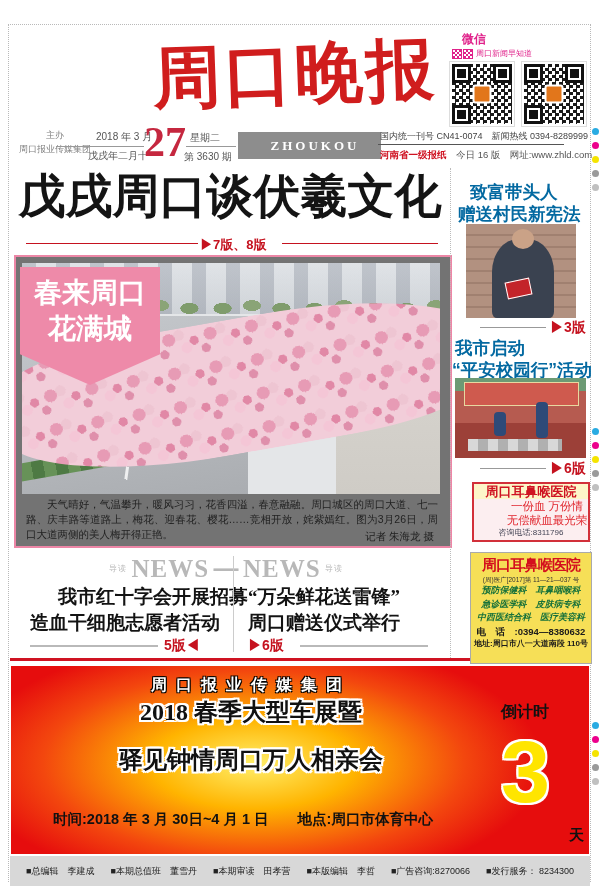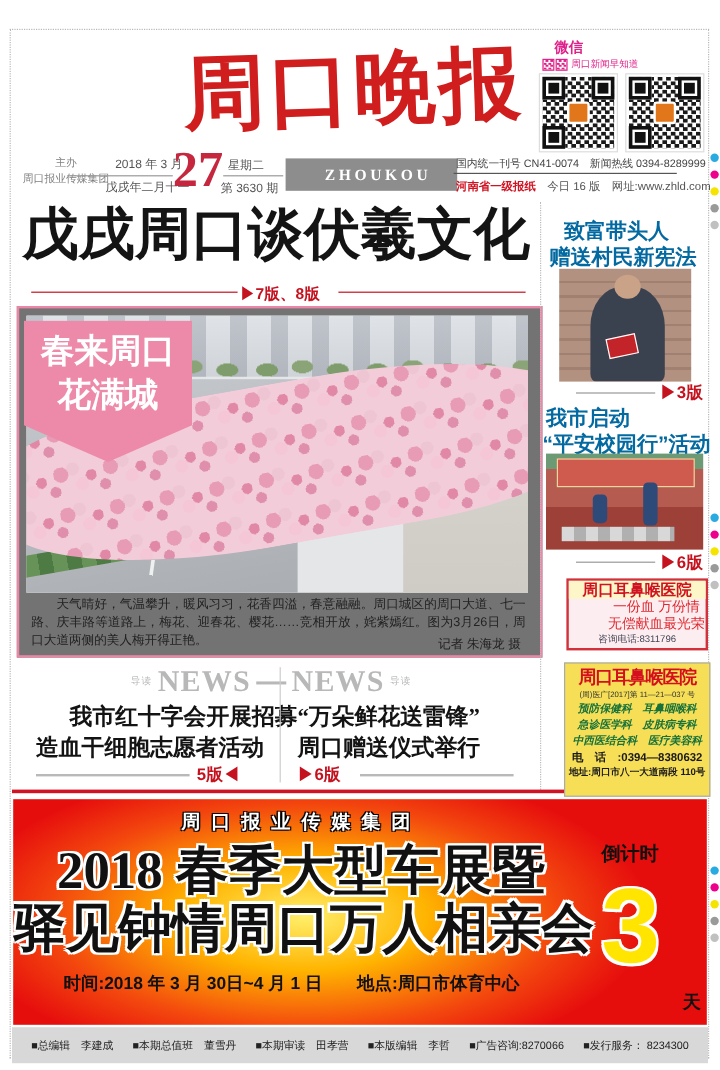--- a/index.html
+++ b/index.html
@@ -130,21 +130,21 @@
   .ae-dept{font-size:9px;font-weight:bold;font-style:italic;color:#17713a;line-height:13.5px;white-space:nowrap;}
   .ae-phone{font-size:9.5px;font-weight:900;color:#1a1a1a;line-height:13px;white-space:nowrap;}
   .ae-addr{font-size:8px;font-weight:900;color:#1a1a1a;line-height:11px;white-space:nowrap;}
 
   
   .bottom-ad{left:11px;top:666px;width:578px;height:188px;overflow:hidden;
     background:radial-gradient(ellipse 340px 150px at 42% 52%,#ffef6a 0%,#ffb400 30%,#f3470e 62%,#e60d0d 85%);}
   .outline-w{text-shadow:-2px -2px 0 #fff,2px -2px 0 #fff,-2px 2px 0 #fff,2px 2px 0 #fff,0 -2px 0 #fff,0 2px 0 #fff,-2px 0 0 #fff,2px 0 0 #fff;}
   .outline-b{text-shadow:-1px -1px 0 #000,1px -1px 0 #000,-1px 1px 0 #000,1px 1px 0 #000;}
   .ad-org{left:0;top:9px;width:480px;text-align:center;color:#fff;font-weight:900;font-size:16px;letter-spacing:9px;white-space:nowrap;}
-  .ad-t{width:480px;text-align:center;color:#111;font-weight:900;font-size:44px;white-space:nowrap;font-family:"Liberation Serif",serif;}
+  .ad-t{width:480px;text-align:center;color:#111;font-weight:900;font-size:24px;white-space:nowrap;font-family:"Liberation Serif",serif;}
   .ad-cd-label{left:490px;top:36px;font-size:16px;font-weight:900;color:#111;}
   .ad-cd-num{left:490px;top:52px;font-size:88px;line-height:108px;font-weight:900;color:#ffe500;}
   .ad-cd-unit{left:558px;top:160px;font-size:15px;font-weight:900;color:#111;}
   .ad-sched{left:42px;top:144px;font-size:14.5px;font-weight:900;color:#111;white-space:nowrap;}
 
   
   .footer{left:10px;top:856px;width:580px;height:30px;background:#d8d8d8;display:flex;
     align-items:center;justify-content:space-between;padding:0 16px;box-sizing:border-box;
     font-size:9px;color:#222;white-space:nowrap;}
 </style>

